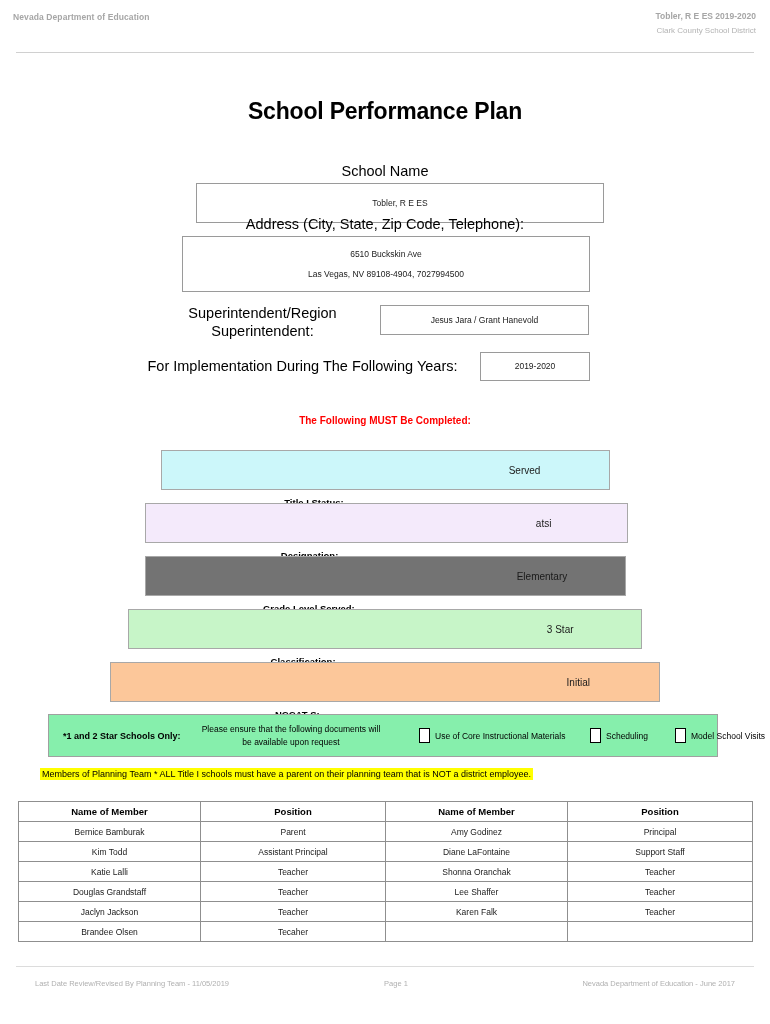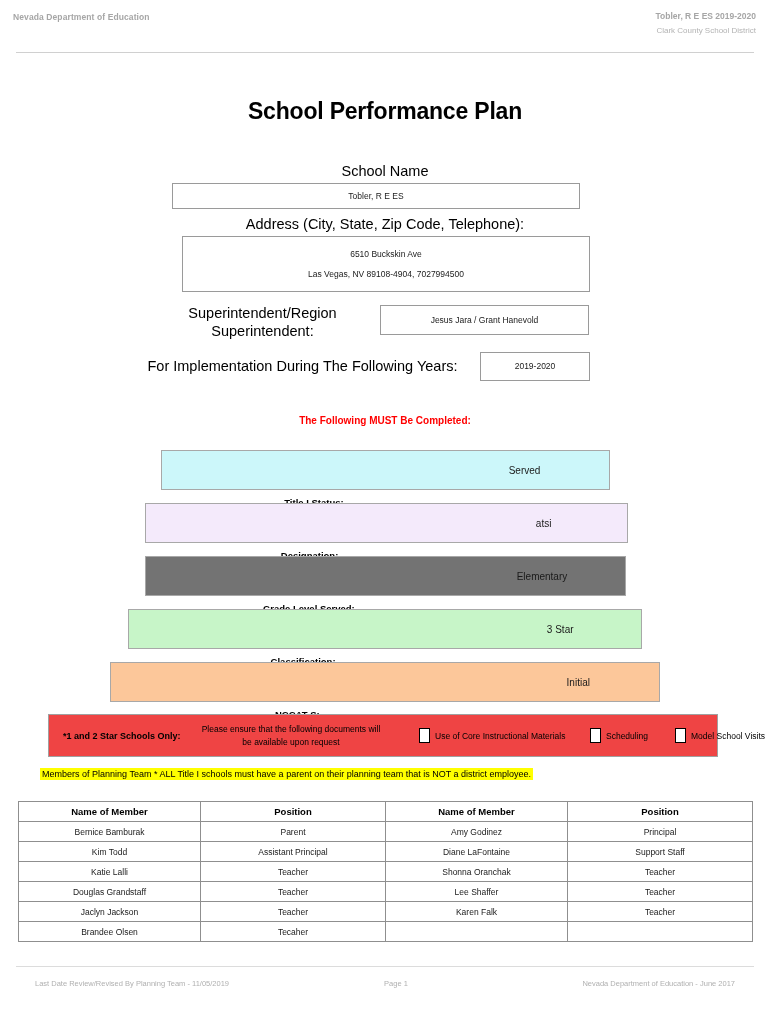--- a/index.html
+++ b/index.html
@@ -83,21 +83,21 @@
     display: flex;
     align-items: center;
     justify-content: center;
     flex-direction: column;
     font-size: 8.5px;
     color: #1a1a1a;
   }
   .field-box .line { line-height: 1.05; padding: 1px 0; }
 
   #school-name-label { left: 0; top: 163px; width: 770px; }
-  #school-name-box   { left: 172px; top: 183px; width: 408px; height: 26px; }
+  #school-name-box   { left: 196px; top: 183px; width: 408px; height: 40px; }
 
   #address-label { left: 0; top: 216px; width: 770px; }
   #address-box   { left: 182px; top: 236px; width: 408px; height: 56px; }
   #address-box .line:first-child { margin-bottom: 9px; }
 
   #supt-label { left: 150px; top: 304px; width: 225px; line-height: 1.25; }
   #supt-box   { left: 380px; top: 305px; width: 209px; height: 30px; }
 
   #years-label { left: 130px; top: 358px; width: 345px; }
   #years-box   { left: 480px; top: 352px; width: 110px; height: 29px; }
@@ -312,21 +312,21 @@
 </div>
 <div class="status-bar" id="bar-class" style="background: rgb(199, 245, 200);">
   <div class="sb-label">Classification:</div>
   <div class="sb-value">3 Star</div>
 </div>
 <div class="status-bar" id="bar-nccat" style="background: rgb(252, 199, 154);">
   <div class="sb-label">NCCAT-S:</div>
   <div class="sb-value">Initial</div>
 </div>
 
-<div id="star-box" style="background: #ef4444; text-decoration: underline;">
+<div id="star-box" style="background: #86efac; text-decoration: underline;">
   <div class="star-title">*1 and 2 Star Schools Only:</div>
   <div class="star-note">Please ensure that the following documents will be available upon request</div>
 
   <div class="chk-item" id="chk-core">
     <span class="chk-box"></span>
     <span>Use of Core Instructional Materials</span>
   </div>
   <div class="chk-item" id="chk-sched">
     <span class="chk-box"></span>
     <span>Scheduling</span>

